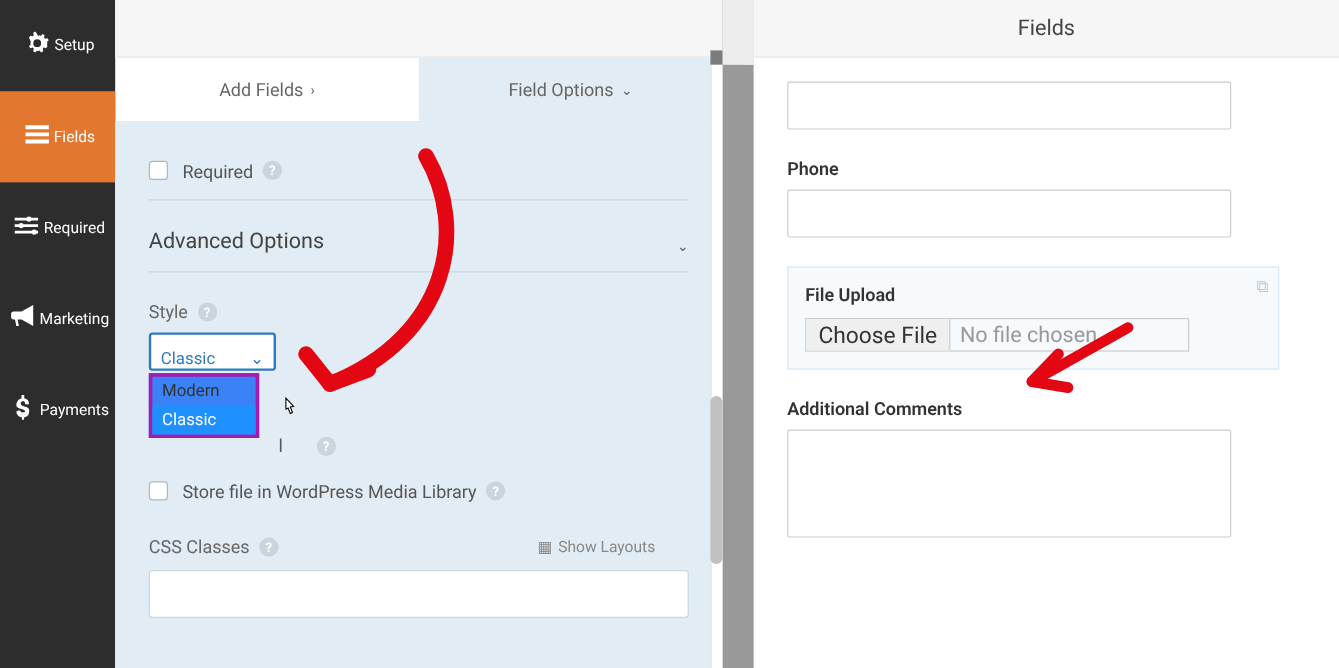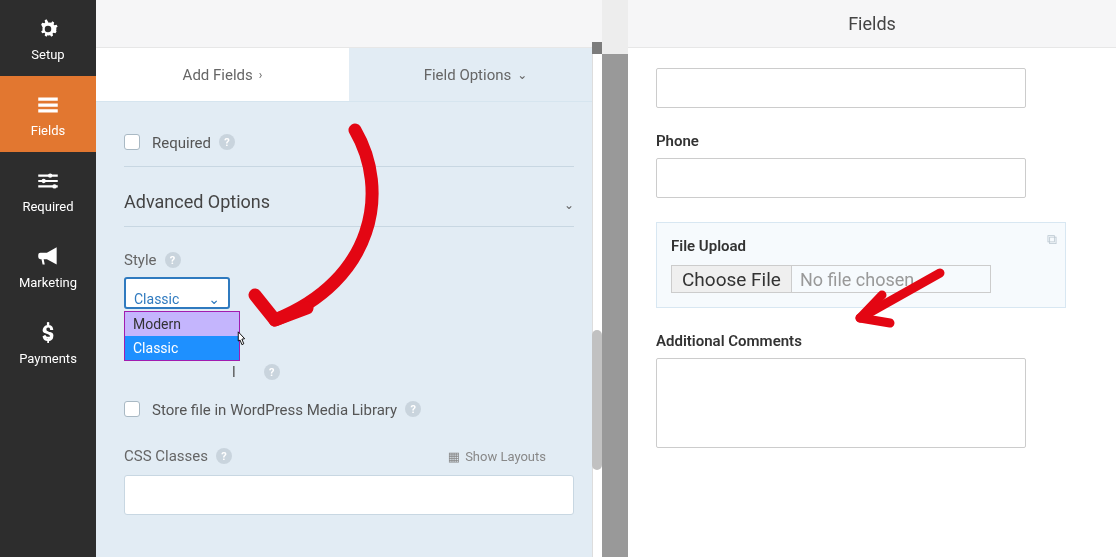--- a/index.html
+++ b/index.html
@@ -1,35 +1,35 @@
 <!DOCTYPE html>
 <html><head>
 <meta charset="utf-8">
 <style>
 *{box-sizing:border-box;margin:0;padding:0;font-family:-apple-system,BlinkMacSystemFont,"Segoe UI",Roboto,Arial,sans-serif}
 body{width:1116px;height:557px;overflow:hidden;background:#fff;display:flex;position:relative}
 .sidebar{width:96px;background:#2d2d2d;display:flex;flex-direction:column;flex-shrink:0}
-.sb-item{display:flex;flex-direction:column;align-items:center;justify-content:center;color:#fff;height:76px;cursor:pointer;font-size:13px}
+.sb-item{display:flex;flex-direction:row;align-items:center;justify-content:center;color:#fff;height:76px;cursor:pointer;font-size:13px}
 .sb-item.active{background:#e27730}
 .sb-icon{width:28px;height:28px;margin-bottom:4px;display:flex;align-items:center;justify-content:center}
 .sb-icon svg{fill:#fff;width:26px;height:26px}
 .left{width:506px;flex-shrink:0;display:flex;flex-direction:column}
 .header{height:48px;background:#f6f6f7;border-bottom:1px solid #e7e7e7;display:flex;align-items:center;justify-content:center;font-size:18px;color:#444}
 .tabs{display:flex;height:54px;border-bottom:1px solid #d6e5ef}
 .tab{flex:1;display:flex;align-items:center;justify-content:center;font-size:15px;color:#666;cursor:pointer}
 .tab.active{background:#e2ecf4}
 .panel{flex:1;background:#e2ecf4;padding:18px 28px;position:relative}
 .row{display:flex;align-items:flex-start;padding:14px 0;border-bottom:1px solid #c8d7e2;color:#555;font-size:15px}
 .row.noborder{border-bottom:none}
 .chk{width:16px;height:16px;border:1px solid #a9b9c4;border-radius:3px;margin-right:12px;background:#fff}
 .help{width:16px;height:16px;border-radius:50%;background:#c9d4dd;color:#fff;font-size:11px;font-weight:bold;display:inline-flex;align-items:center;justify-content:center;margin-left:8px}
 .adv{display:flex;align-items:flex-end;justify-content:space-between;padding:24px 0 14px 0;font-size:18px;color:#444;border-bottom:1px solid #c8d7e2}
 .label{font-size:15px;color:#666;margin-top:24px;display:flex;align-items:center}
 .select{margin-top:8px;width:106px;height:32px;border:2px solid #2f7abf;border-radius:3px;background:#fff;display:flex;align-items:flex-end;justify-content:space-between;padding:0 8px;color:#2f7abf;font-size:14px;position:relative}
-.dropdown{position:absolute;top:32px;left:-2px;width:116px;background:#c4b5fd;border:1px solid #a21caf;z-index:5}
+.dropdown{position:absolute;top:32px;left:-2px;width:92px;background:#3b82f6;border:3px solid #a21caf;z-index:5}
 .dd-item{padding:4px 8px;font-size:14px;color:#333}
 .dd-item.sel{background:#1e90ff;color:#fff}
 .cursor-svg{position:absolute;left:230px;top:330px;width:22px;height:22px;z-index:10}
 .showlayouts{position:absolute;right:28px;font-size:13px;color:#888;display:flex;align-items:center;gap:5px}
 .cssinput{width:100%;height:40px;border:1px solid #c8d7e2;border-radius:3px;margin-top:10px;background:#fff}
 .divider{width:26px;background:#999;flex-shrink:0;position:relative}
 .divider::before{content:"";position:absolute;top:0;left:0;right:0;height:54px;background:#ededed}
 .divider::before{border-right:8px solid #ededed}
 .scroll{position:absolute;left:-10px;top:42px;width:10px;height:12px;background:#7c7c7c}
 .scrolltrack{position:absolute;left:-10px;top:54px;width:10px;bottom:0;background:#fff;border-left:1px solid #ddd}

